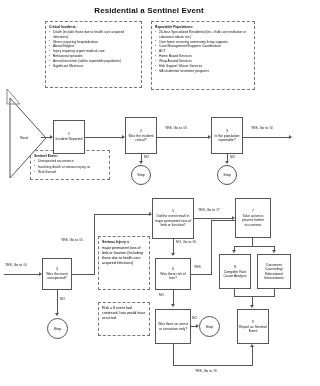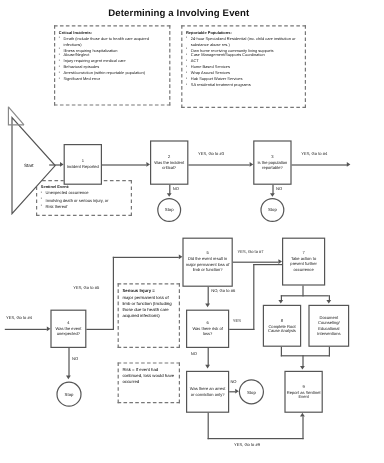--- a/index.html
+++ b/index.html
@@ -102,21 +102,21 @@
   }
 
   
   .deco{position:absolute;}
 </style>
 </head>
 <body>
 
 <div id="page">
 
-  <div class="title">Determining a Involving Event</div>
+  <div class="title">Residential a Sentinel Event</div>
 
   <div class="infobox" id="box-critical">
     <div class="ib-head">Critical Incidents:</div>
     <ul>
       <li>Death  (include those due to health care acquired infections)</li>
       <li>Illness requiring hospitalization</li>
       <li>Abuse/Neglect</li>
       <li>Injury requiring urgent medical care</li>
       <li>Behavioral episodes</li>
       <li>Arrest/conviction (within reportable population)</li>

